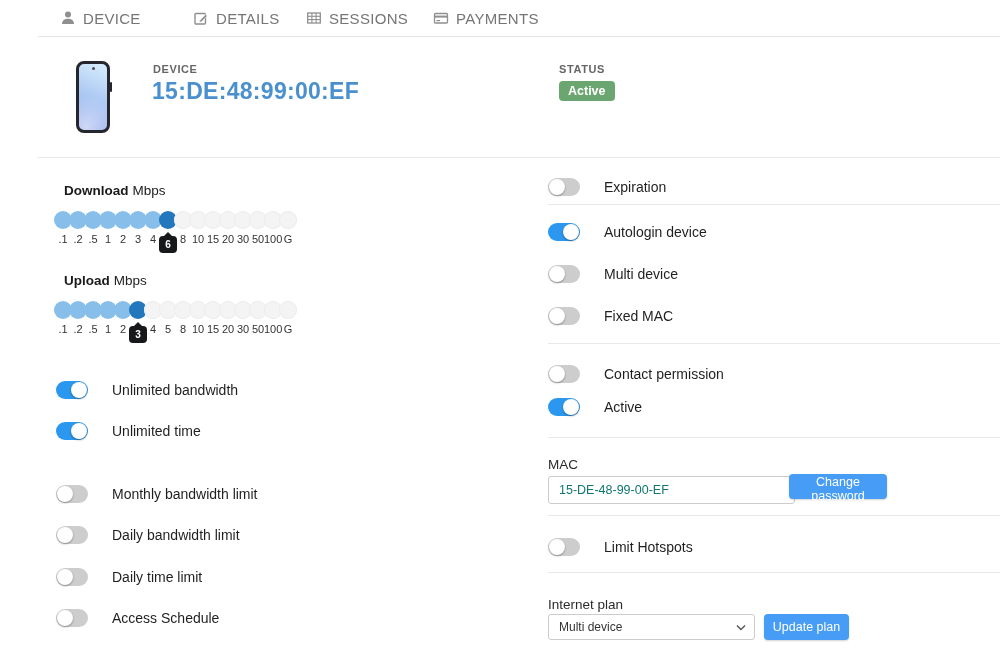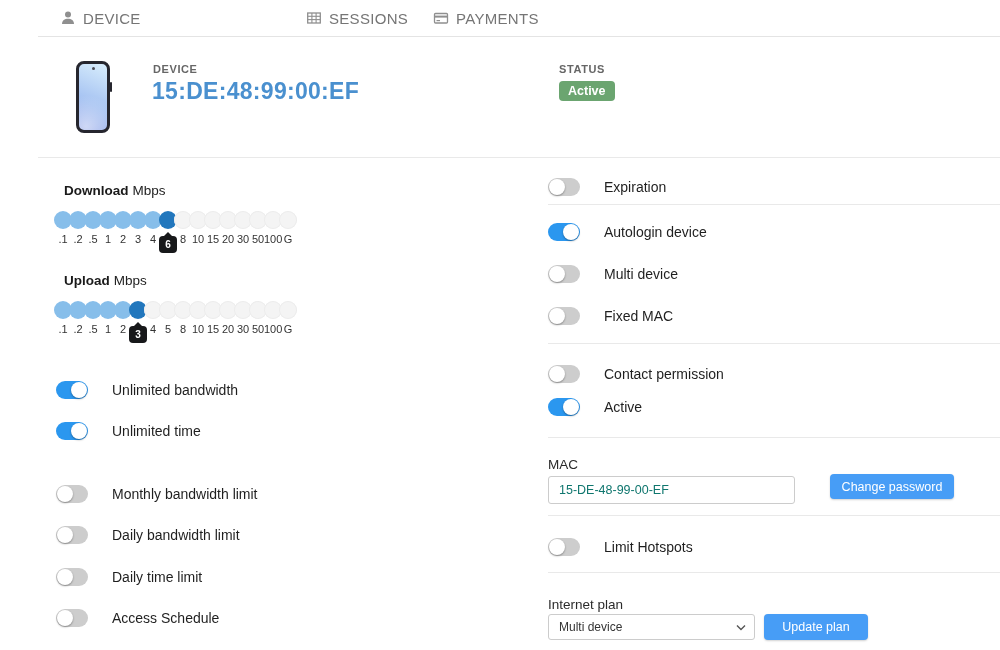--- a/index.html
+++ b/index.html
@@ -57,39 +57,46 @@
   .toggle-row .lbl{margin-left:24px;font-size:14px;color:#1f1f1f;}
   .left-col .toggle-row{left:18px;justify-content:space-between;}
   .right-col .toggle-row{left:510px;}
 
   
   .field-label{position:absolute;font-size:13.5px;color:#2b2b2b;}
   .text-input{position:absolute;left:510px;top:476px;width:225px;height:10px;padding:6px 10px;border:1px solid #ccc;
               border-radius:3px;font-size:12.5px;color:#0f766e;font-family:inherit;height:auto;line-height:14px;}
   .btn-blue{position:absolute;background:#479df6;color:#fff;border:none;border-radius:4px;font-size:12.5px;font-weight:500;
             font-family:inherit;cursor:pointer;box-shadow:0 1px 2px rgba(0,0,0,.18);}
-  .btn-change{left:792px;top:474px;width:124px;height:25px;}
-  .btn-update{left:726px;top:614px;width:104px;height:26px;}
+  .btn-change{left:751px;top:474px;width:98px;height:25px;}
+  .btn-update{left:726px;top:614px;width:85px;height:26px;}
   .select{position:absolute;left:510px;top:614px;width:207px;height:26px;border:1px solid #ccc;border-radius:3px;
           background:#fff;display:flex;align-items:center;cursor:pointer;box-sizing:border-box;}
   .select .sel-text{font-size:12px;color:#333;margin-left:10px;flex:1;}
   .select svg{margin-right:8px;}
 </style>
 </head>
 <body>
 
 <div id="app">
 
   <div class="nav">
     <div class="tab" style="left:22px">
       <svg width="16" height="16" viewBox="0 0 16 16">
         <circle cx="8" cy="4.6" r="3" fill="#8f8f8f"></circle>
         <path d="M2 14c0-3.4 2.7-5.2 6-5.2s6 1.8 6 5.2z" fill="#8f8f8f"></path>
       </svg>
       <span>DEVICE</span>
+    </div>
+    <div class="tab" style="left:155px">
+      <svg width="16" height="16" viewBox="0 0 16 16">
+        <rect x="2" y="3.5" width="10.5" height="10.5" rx="1" fill="none" stroke="#8f8f8f" stroke-width="1.4"></rect>
+        <path d="M7 10.2 L12.6 4.4 l1.6 1.6 L8.6 11.8 l-2.2 .6 z" fill="#8f8f8f" stroke="#fff" stroke-width="0.6"></path>
+      </svg>
+      <span>DETAILS</span>
     </div>
     <div class="tab" style="left:268px">
       <svg width="16" height="16" viewBox="0 0 16 16">
         <rect x="1.7" y="3" width="12.6" height="10" fill="none" stroke="#8f8f8f" stroke-width="1.3"></rect>
         <line x1="1.7" y1="6.3" x2="14.3" y2="6.3" stroke="#8f8f8f" stroke-width="1.1"></line>
         <line x1="1.7" y1="9.6" x2="14.3" y2="9.6" stroke="#8f8f8f" stroke-width="1.1"></line>
         <line x1="5.9" y1="3" x2="5.9" y2="13" stroke="#8f8f8f" stroke-width="1.1"></line>
         <line x1="10.1" y1="3" x2="10.1" y2="13" stroke="#8f8f8f" stroke-width="1.1"></line>
       </svg>
       <span>SESSIONS</span>

